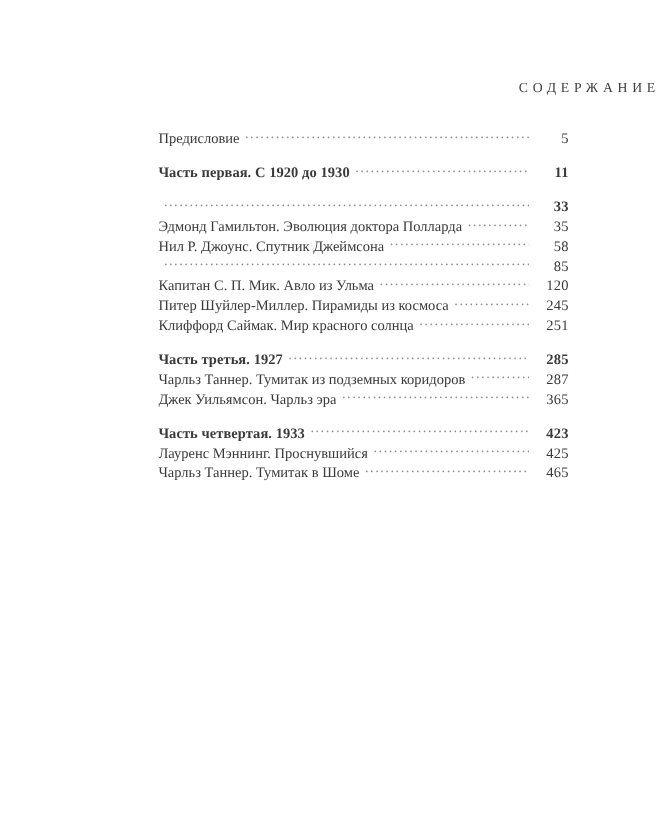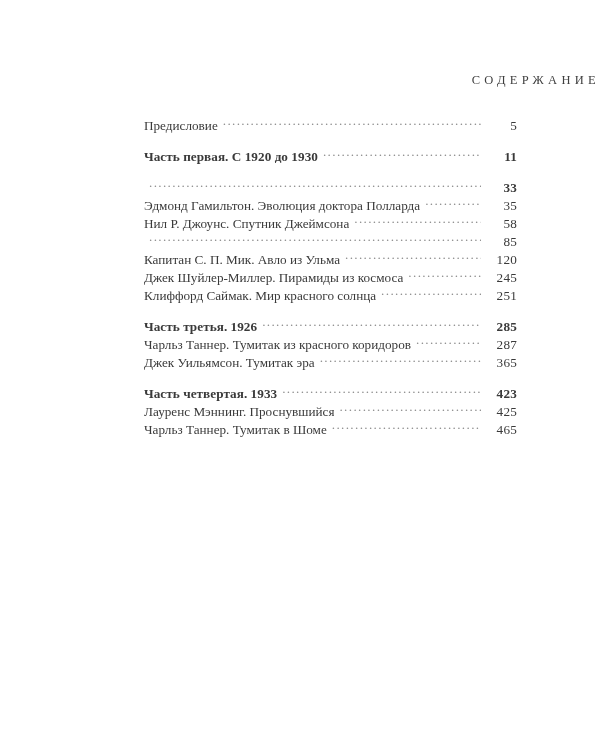--- a/index.html
+++ b/index.html
@@ -150,43 +150,43 @@
         <div class="toc-row">
           <span class="leader"></span>
           <span class="pageno">85</span>
         </div>
         <div class="toc-row">
           <span class="label">Капитан С. П. Мик. Авло из Ульма</span>
           <span class="leader"></span>
           <span class="pageno">120</span>
         </div>
         <div class="toc-row">
-          <span class="label">Джек Шуйлер-Миллер. Пирамиды из космоса</span>
+          <span class="label">Питер Шуйлер-Миллер. Пирамиды из космоса</span>
           <span class="leader"></span>
           <span class="pageno">245</span>
         </div>
         <div class="toc-row">
           <span class="label">Клиффорд Саймак. Мир красного солнца</span>
           <span class="leader"></span>
           <span class="pageno">251</span>
         </div>
       </div>
       <div class="toc-group">
         <div class="toc-row is-part">
-          <span class="label">Часть третья. 1926</span>
+          <span class="label">Часть третья. 1927</span>
           <span class="leader"></span>
           <span class="pageno">285</span>
         </div>
         <div class="toc-row">
-          <span class="label">Чарльз Таннер. Тумитак из красного коридоров</span>
+          <span class="label">Чарльз Таннер. Тумитак из подземных коридоров</span>
           <span class="leader"></span>
           <span class="pageno">287</span>
         </div>
         <div class="toc-row">
-          <span class="label">Джек Уильямсон. Тумитак эра</span>
+          <span class="label">Джек Уильямсон. Чарльз эра</span>
           <span class="leader"></span>
           <span class="pageno">365</span>
         </div>
       </div>
       <div class="toc-group">
         <div class="toc-row is-part">
           <span class="label">Часть четвертая. 1933</span>
           <span class="leader"></span>
           <span class="pageno">423</span>
         </div>

